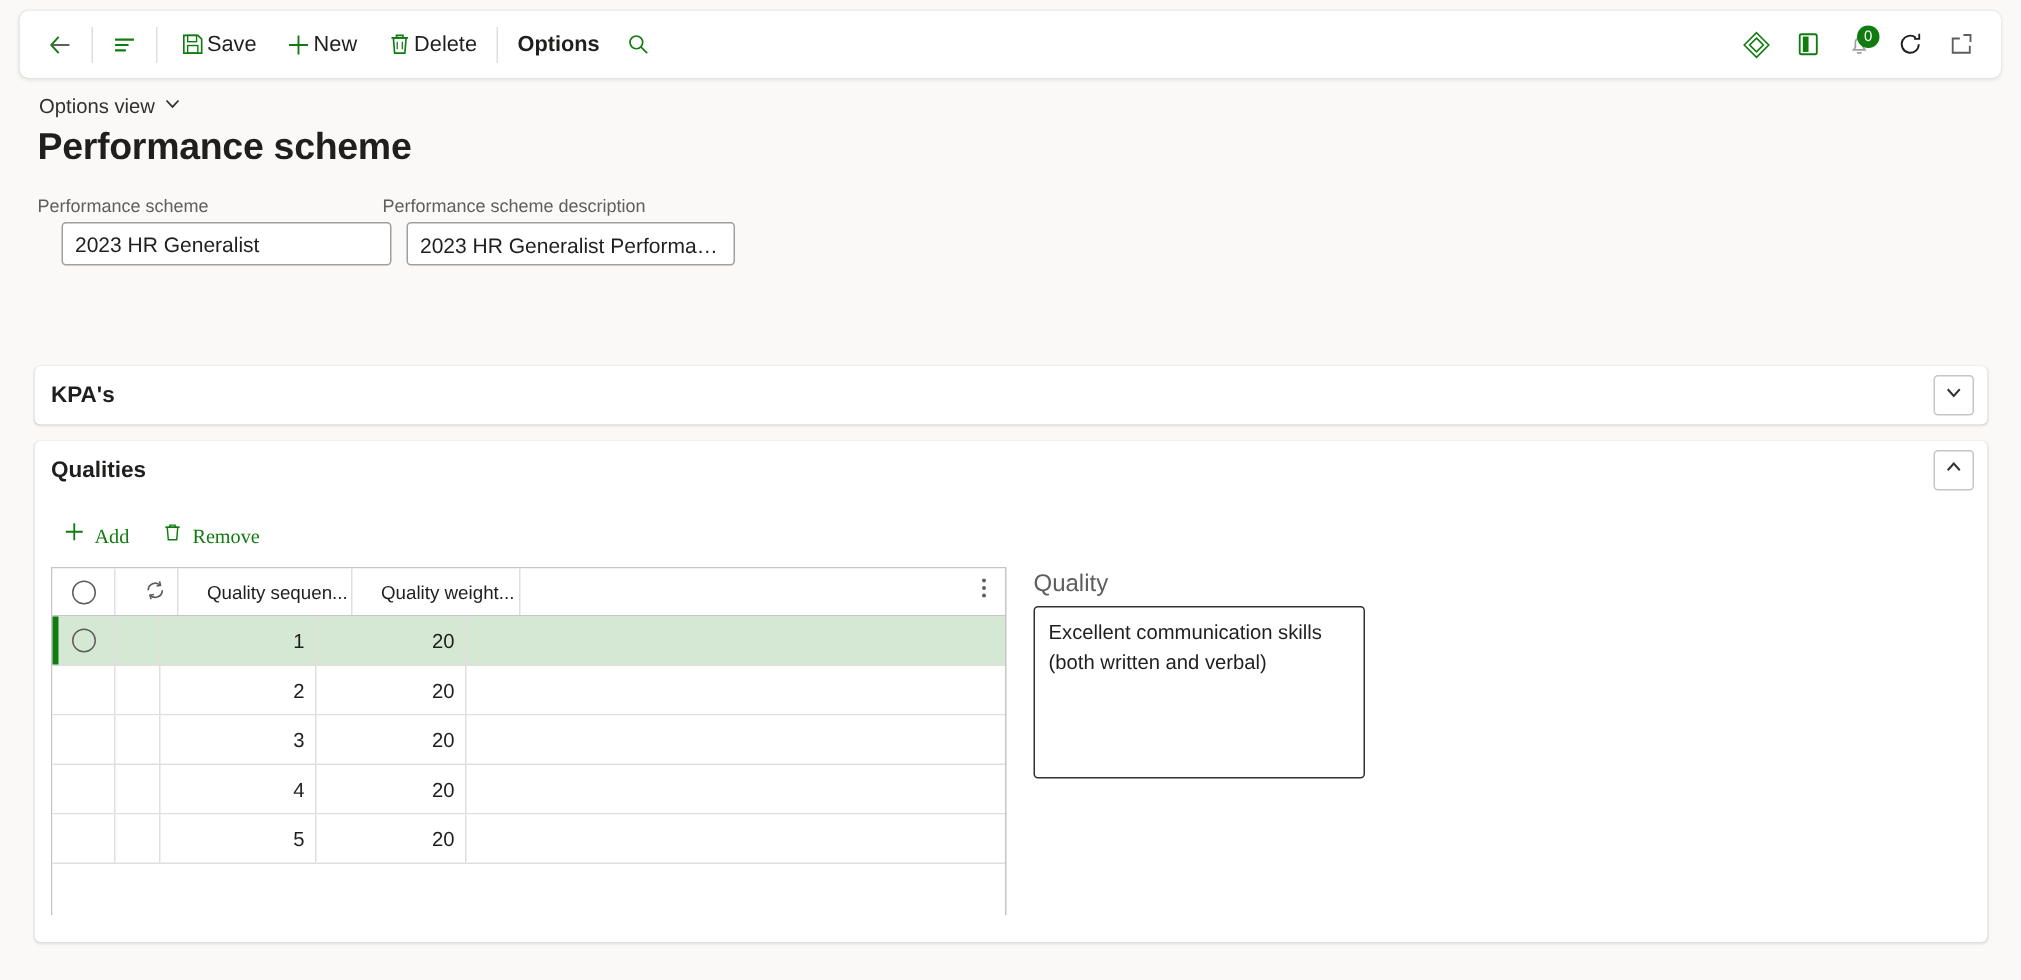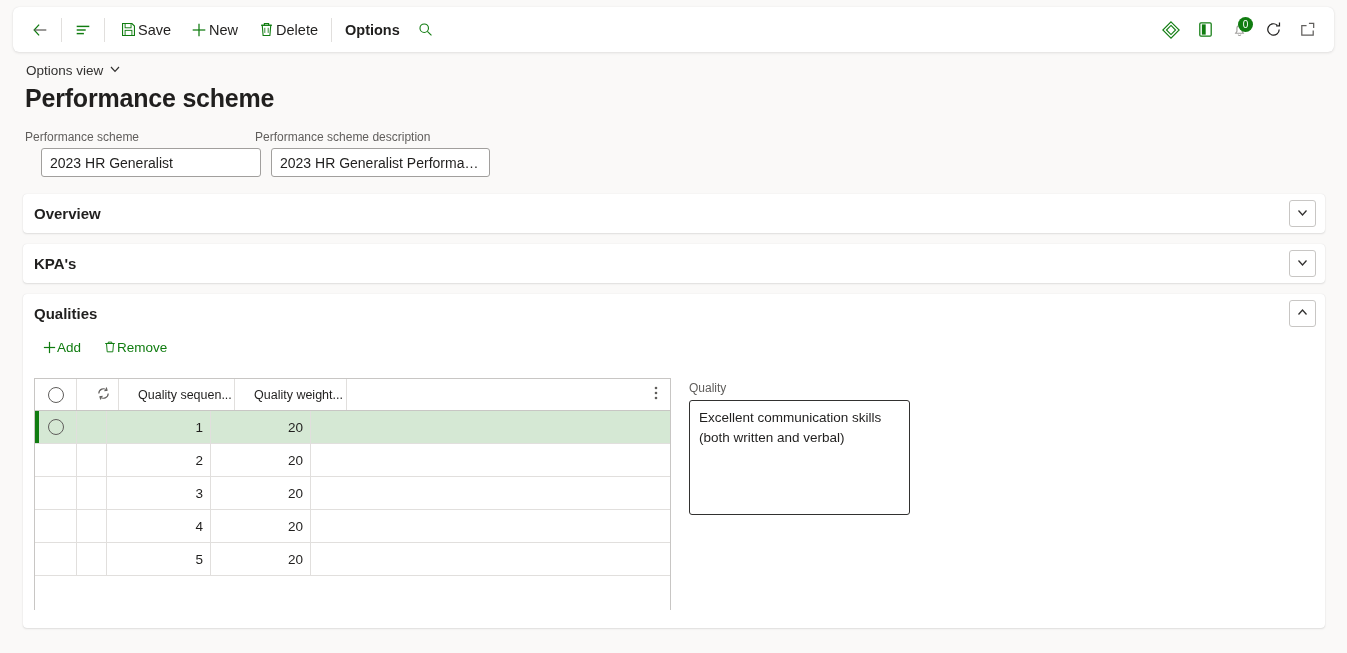--- a/index.html
+++ b/index.html
@@ -93,23 +93,23 @@
     background: #fff; cursor: pointer;
     display: flex; align-items: center; justify-content: center;
   }
 
   
   .grid-tools {
     position: absolute; left: 34px; top: 340px;
     display: flex; align-items: center; gap: 6px;
   }
   .gt-btn {
-    display: flex; align-items: flex-start; 
+    display: flex; align-items: flex-end; gap: 6px;
     height: 26px; padding: 0 8px; border-radius: 3px;
-    font-size: 13.5px; color: #107c10; cursor: pointer;
+    font-size: 13.5px; color: #107c10; cursor: pointer; font-family: Liberation Serif, serif;
   }
 
   
   .grid {
     position: absolute; left: 34px; top: 378px;
     width: 637px; height: 232px;
     border: 1px solid #c8c6c4; background: #fff;
   }
   .grid-header {
     display: flex; height: 32px;
@@ -156,21 +156,21 @@
   .gc-wt  { width: 100px; justify-content: flex-end; }
   .gc-rest{ flex: 1; border-right: none; }
   .grid-filler { height: 34px; background: #fff; }
   .radio-o {
     width: 16px; height: 16px; border-radius: 50%;
     border: 1px solid #605e5c; background: transparent;
   }
 
   
   #quality-panel { position: absolute; left: 689px; top: 381px; width: 221px; }
-  .ta-label { font-size: 12px; color: #605e5c; display: block; margin-bottom: 5px; }
+  .ta-label { font-size: 16px; color: #605e5c; display: block; margin-bottom: 5px; }
   .ta-box {
     width: 221px; height: 115px;
     border: 1px solid #323130; border-radius: 3px;
     background: #fff; padding: 7px 9px;
     font-size: 13.5px; line-height: 20px; color: #201f1e;
     font-family: "Liberation Sans", sans-serif;
     resize: none; overflow: hidden;
   }
 </style>
 </head>
@@ -303,32 +303,20 @@
   <div class="field" id="f-scheme">
     <span class="field-label">Performance scheme</span>
     <input class="field-input" value="2023 HR Generalist" style="">
   </div>
 
   <div class="field" id="f-desc">
     <span class="field-label">Performance scheme description</span>
     <input class="field-input" value="2023 HR Generalist Performanc..." style="">
   </div>
 
-  <div class="card" id="card-overview">
-    <div class="card-head">
-      <span class="card-title">Overview</span>
-      <div class="chev-btn">
-        <span>
-          <svg width="13" height="13" viewBox="0 0 13 13">
-              <path d="M2.5 4.5 L6.5 9 L10.5 4.5" fill="none" stroke="#323130" stroke-width="1.3"></path>
-            </svg>
-        </span>
-      </div>
-    </div>
-  </div>
 
   <div class="card" id="card-kpas">
     <div class="card-head">
       <span class="card-title">KPA's</span>
       <div class="chev-btn">
         <span>
           <svg width="13" height="13" viewBox="0 0 13 13">
               <path d="M2.5 4.5 L6.5 9 L10.5 4.5" fill="none" stroke="#323130" stroke-width="1.3"></path>
             </svg>
         </span>

